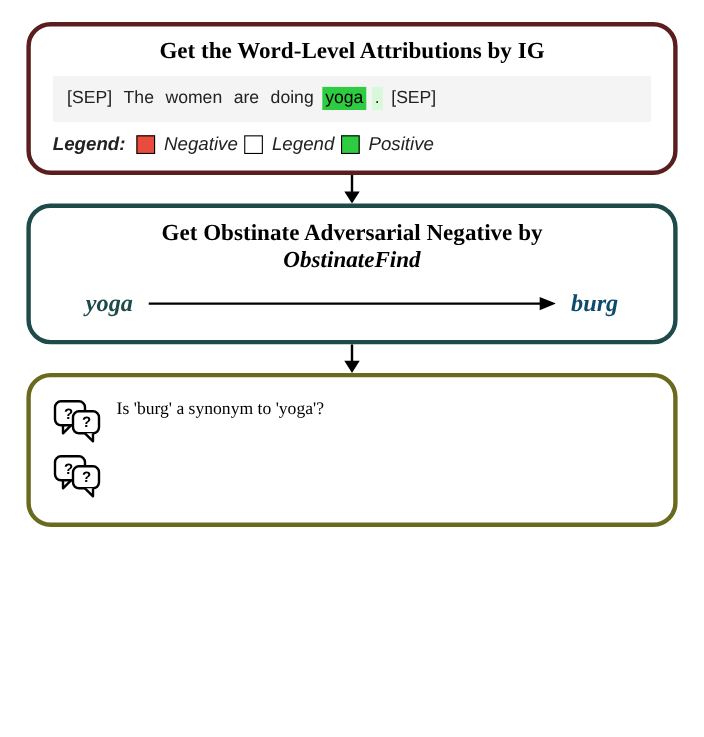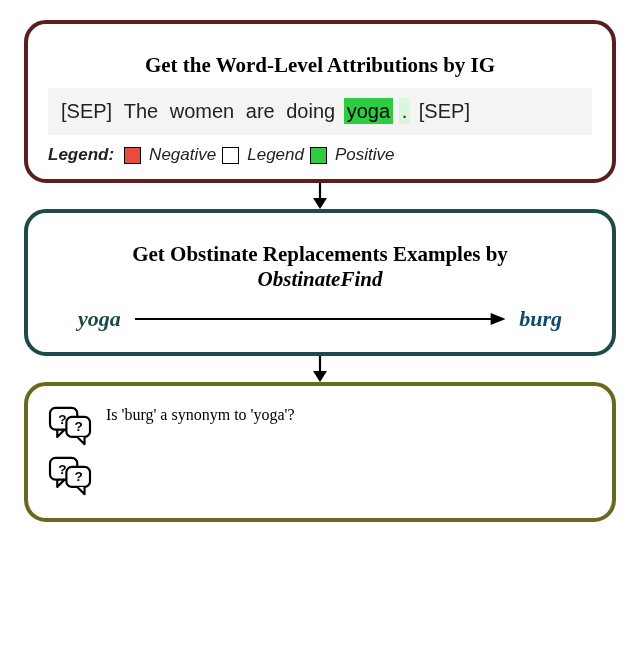--- a/index.html
+++ b/index.html
@@ -17,28 +17,28 @@
     padding: 10px 20px 14px 20px;
     background: #ffffff;
   }
   .panel-1 { border-color: #5a1e1e; }
   .panel-2 { border-color: #1e4a4a; }
   .panel-3 { border-color: #6a6a1e; }
   .panel-title {
     text-align: center;
     font-weight: bold;
     font-size: 21px;
-    margin: 19px 0 10px 0;
+    margin: 0 0 10px 0;
   }
   .panel-title.left { text-align: left; }
   .sentence-box {
     background: #f4f4f4;
     padding: 12px 10px;
     font-family: -apple-system, Helvetica, Arial, sans-serif;
-    font-size: 20px;
+    font-size: 16px;
     color: #222;
     margin-bottom: 10px;
   }
   .token { padding: 2px 3px; }
   .hl-pos { background: #2ecc40; color: #000; }
   .hl-pos-faint { background: #d9f7d9; }
   .legend {
     font-family: -apple-system, Helvetica, Arial, sans-serif;
     font-size: 17px;
     color: #222;
@@ -141,21 +141,21 @@
 
 <div class="connector">
   <svg width="30" height="26" viewBox="0 0 30 26">
     <line x1="15" y1="0" x2="15" y2="17" stroke="#000" stroke-width="2.2"></line>
     <polygon points="15,26 8,15 22,15" fill="#000"></polygon>
   </svg>
 </div>
 
 <div class="panel panel-2">
   <div class="panel-title">
-    <span>Get Obstinate Replacements Examples by</span><br>
+    <span>Get Obstinate Adversarial Negative by</span><br>
     <span class="title-emph">ObstinateFind</span>
   </div>
   <div class="replace-row">
     <span class="word-src">yoga</span>
     <svg class="arrow-long" viewBox="0 0 300 20" preserveAspectRatio="none">
       <line x1="0" y1="10" x2="290" y2="10" stroke="#000" stroke-width="2"></line>
       <polygon points="300,10 288,4 288,16" fill="#000"></polygon>
     </svg>
     <span class="word-tgt">burg</span>
   </div>

